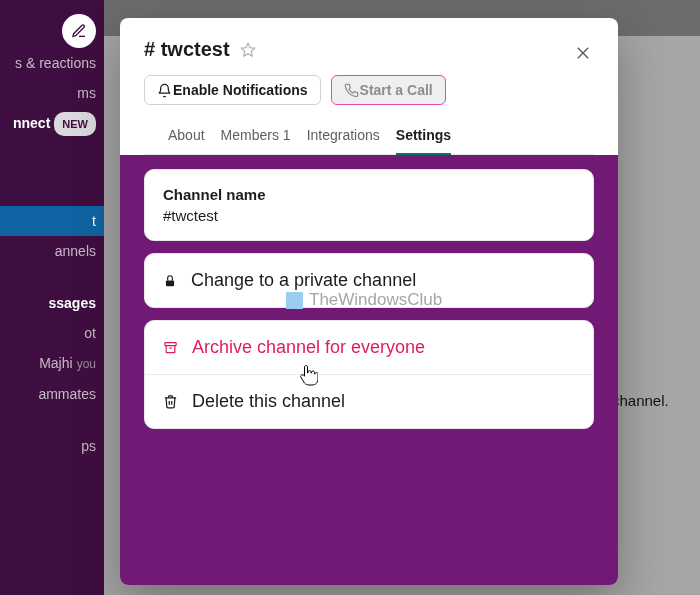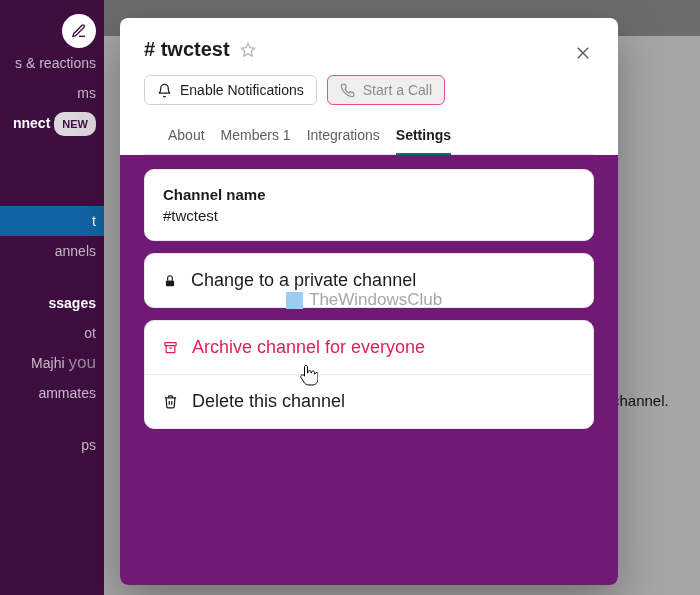--- a/index.html
+++ b/index.html
@@ -26,21 +26,21 @@
     overflow: hidden; font-size: 14px; line-height: 22px;
   }
   .sidebar-item.bold { font-weight: 700; color: #fff; }
   .sidebar-item.active { background: #1164a3; color: #fff; }
   .badge {
     display: inline-block; background: #dcd9de; color: #3f0e40;
     border-radius: 10px; font-size: 11px; font-weight: 700;
     padding: 1px 8px; margin-left: 4px;
   }
   .sidebar-item.dim { color: #a393a5; }
-  .you-label { color: #9b8d9d; font-size: 17px; margin-left: 4px; }
+  .you-label { color: #9b8d9d; font-size: 12px; margin-left: 4px; }
 
   .main-bg {
     position: absolute; left: 104px; top: 0; right: 0; height: 595px;
     background: #fff;
   }
   .main-topstrip {
     position: absolute; left: 104px; top: 0; right: 0; height: 36px;
     background: rgba(0,0,0,0.35);
   }
   .bg-text {
@@ -63,22 +63,22 @@
   .modal-title-row { display: flex; align-items: center; gap: 10px; }
   .modal-title { font-size: 20px; font-weight: 800; color: #1d1c1d; }
   .star-icon { color: #b6b6b6; }
   .close-btn {
     position: absolute; right: 18px; top: 18px; width: 34px; height: 34px;
     display: flex; align-items: center; justify-content: center;
     border-radius: 6px; cursor: pointer; color: #616061;
   }
   .action-row { display: flex; gap: 10px; margin-top: 14px; }
   .pill {
-    display: flex; align-items: center; gap: 8px;
-    font-size: 14px; font-weight: 400;
+    display: flex; align-items: center; gap: 1px;
+    font-size: 14px; font-weight: 700;
     border-radius: 6px; padding: 6px 12px; cursor: pointer;
     color: #1d1c1d; background: #fff;
   }
   .pill.outlined { border: 1px solid #d1d1d1; }
   .pill.muted { background: #efefef; color: #8d8d8d; border: 1px solid #ec4899; cursor: default; }
   .pill svg { stroke: currentColor; }
 
   .tabs {
     display: flex; gap: 16px; padding: 0 24px; margin-top: 14px;
     border-bottom: 1px solid #e8e8e8;

